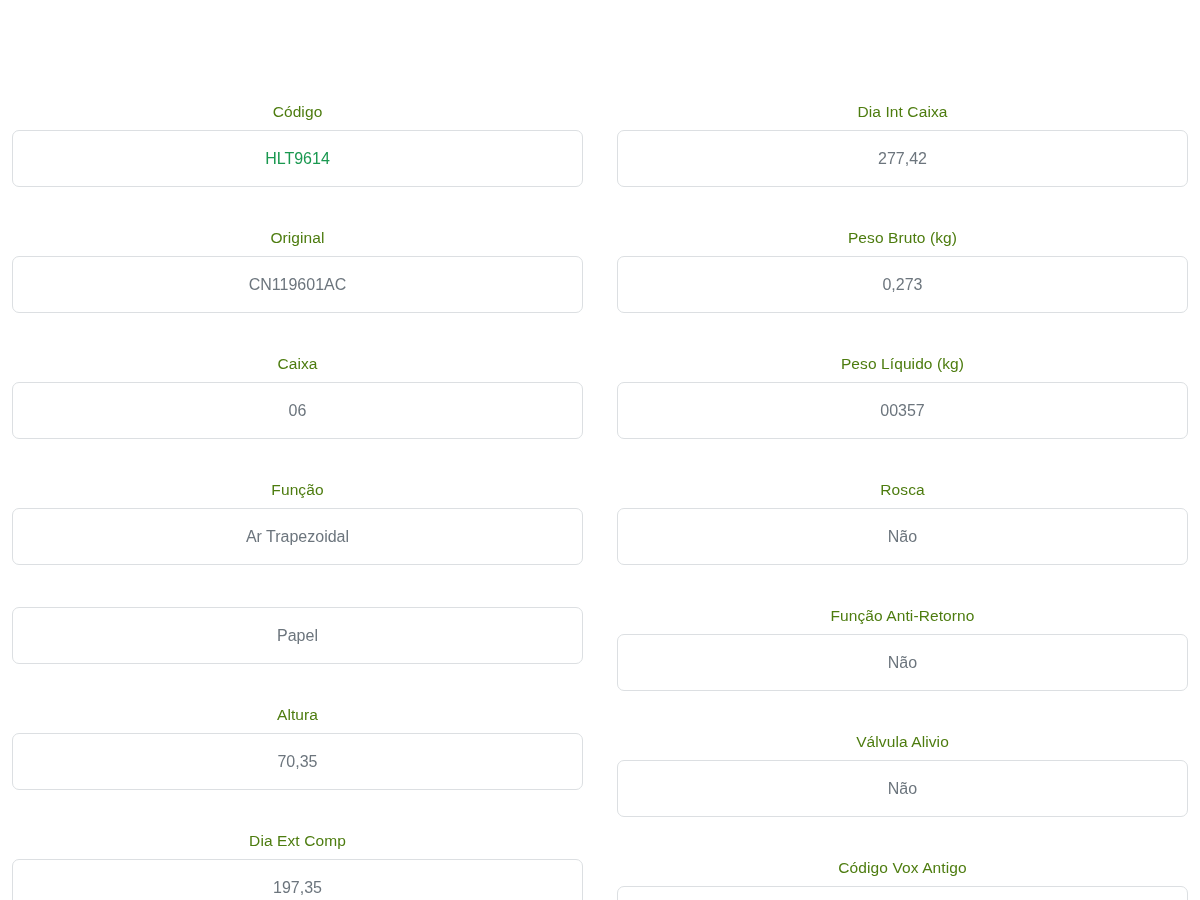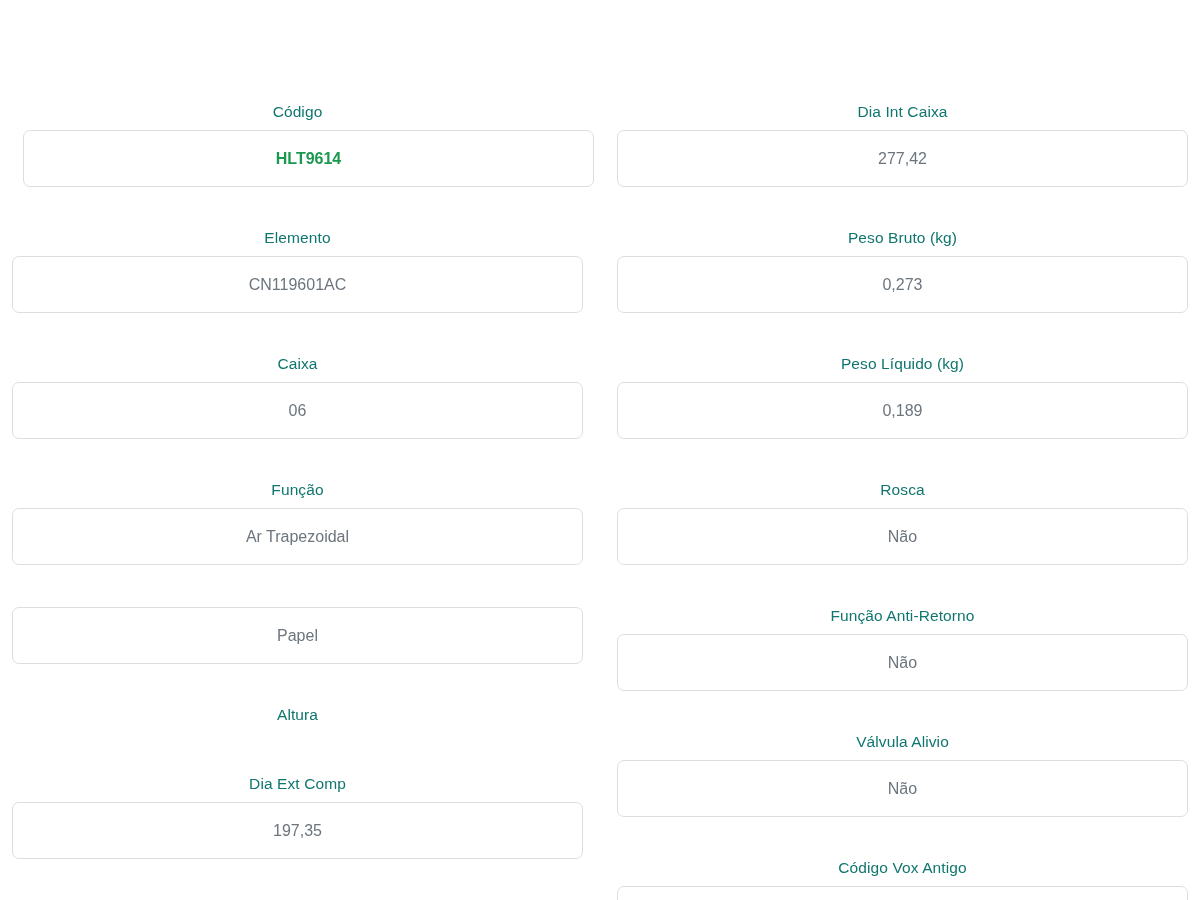--- a/index.html
+++ b/index.html
@@ -41,21 +41,21 @@
     display: flex;
     flex-direction: column;
     margin-bottom: 42px;
   }
 
   .field-label {
     display: block;
     text-align: center;
     font-size: 15.5px;
     line-height: 18px;
-    color: #0f766e;
+    color: #4d7c0f;
     margin-bottom: 9px;
     letter-spacing: 0.1px;
     white-space: nowrap;
     overflow: hidden;
     text-overflow: ellipsis;
   }
 
   .field-box {
     box-sizing: border-box;
     height: 57px;
@@ -70,76 +70,76 @@
     font-size: 16px;
     line-height: 20px;
     color: #6c757d;
     text-align: center;
     overflow: hidden;
     white-space: nowrap;
   }
 
   .field-box.is-code {
     color: #1a9850;
-    font-weight: 700;
-    margin-left: 11px;
+    font-weight: 400;
   }
 
   .field-box.is-empty::after {
     content: "";
     display: block;
   }
 </style>
 </head>
 <body>
 
 <div class="product-detail-form">
   <div class="form-grid">
 
     <div class="form-column">
       <div class="field-group">
         <span class="field-label">Código</span>
         <div class="field-box is-code">HLT9614</div>
       </div>
       <div class="field-group">
-        <span class="field-label">Elemento</span>
+        <span class="field-label">Original</span>
         <div class="field-box">CN119601AC</div>
       </div>
       <div class="field-group">
         <span class="field-label">Caixa</span>
         <div class="field-box">06</div>
       </div>
       <div class="field-group">
         <span class="field-label">Função</span>
         <div class="field-box">Ar Trapezoidal</div>
       </div>
       <div class="field-group">
         <div class="field-box">Papel</div>
       </div>
       <div class="field-group">
         <span class="field-label">Altura</span>
+        <div class="field-box">70,35</div>
       </div>
       <div class="field-group">
         <span class="field-label">Dia Ext Comp</span>
         <div class="field-box">197,35</div>
       </div>
     </div>
 
     <div class="form-column">
       <div class="field-group">
         <span class="field-label">Dia Int Caixa</span>
         <div class="field-box">277,42</div>
       </div>
       <div class="field-group">
         <span class="field-label">Peso Bruto (kg)</span>
         <div class="field-box">0,273</div>
       </div>
       <div class="field-group">
         <span class="field-label">Peso Líquido (kg)</span>
-        <div class="field-box">0,189</div>
+        <div class="field-box">00357</div>
       </div>
       <div class="field-group">
         <span class="field-label">Rosca</span>
         <div class="field-box">Não</div>
       </div>
       <div class="field-group">
         <span class="field-label">Função Anti-Retorno</span>
         <div class="field-box">Não</div>
       </div>
       <div class="field-group">

